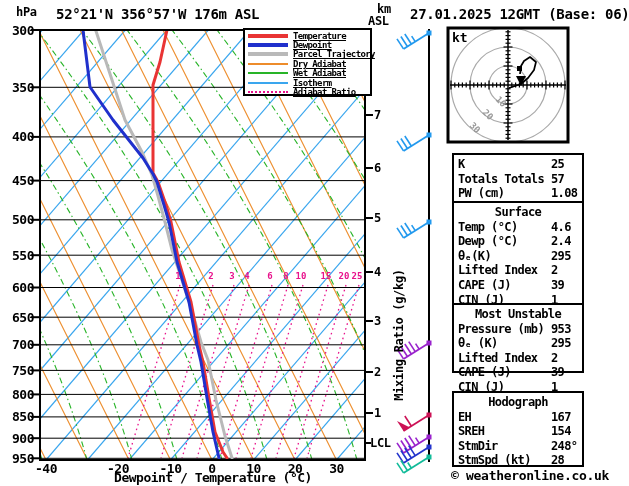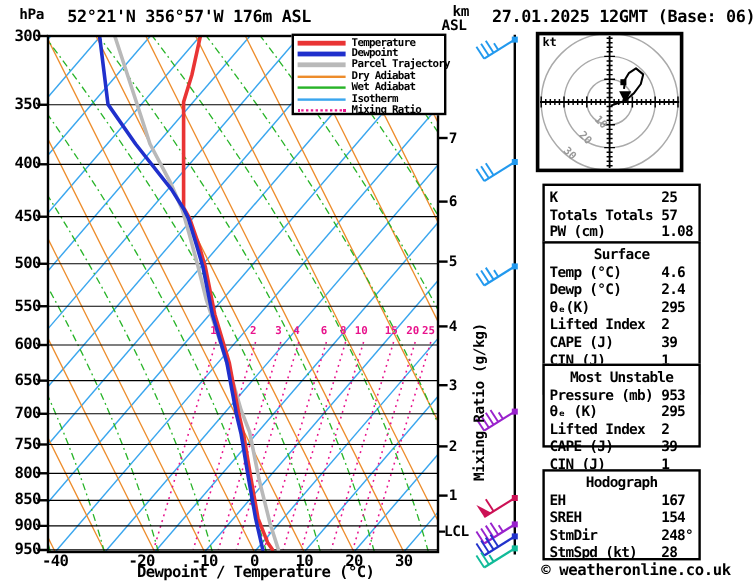--- a/index.html
+++ b/index.html
@@ -3,31 +3,31 @@
 <meta charset="utf-8">
 <style>
   html,body{margin:0;padding:0;background:#ffffff;}
   #stage{position:relative;width:629px;height:486px;background:#ffffff;overflow:hidden;
          font-family:"DejaVu Sans Mono", monospace;color:#000;}
   #stage svg{position:absolute;left:0;top:0;}
   .abslabel{position:absolute;white-space:nowrap;font-weight:bold;}
   .t14{font-size:14px;letter-spacing:-0.3px;}
   .t13{font-size:13px;letter-spacing:-0.3px;}
   .t12{font-size:12px;letter-spacing:-0.3px;}
-  .t10{font-size:10px;}
+  .t10{font-size:13px;}
   .plabel{position:absolute;width:30px;text-align:right;font-size:13px;font-weight:bold;letter-spacing:-0.5px;}
   .tlabel{position:absolute;transform:translateX(-50%);font-size:13px;font-weight:bold;letter-spacing:-0.5px;}
   .kmlabel{position:absolute;font-size:12px;font-weight:bold;}
   .mixlabel{position:absolute;transform:translateX(-50%);font-size:9px;font-weight:bold;color:#e8138c;}
   .rot90{transform:translate(-50%,-50%) rotate(-90deg);}
   #legend{position:absolute;left:243px;top:28px;width:129px;height:68px;border:2px solid #000;
           background:#fff;box-sizing:border-box;padding:1px 0 0 3px;}
   .legrow{display:flex;align-items:center;height:9.4px;}
   .legsample{width:40px;margin-right:5px;flex:0 0 40px;}
-  .legtext{font-size:9px;font-weight:bold;letter-spacing:-0.6px;white-space:nowrap;}
+  .legtext{font-size:9px;font-weight:bold;letter-spacing:-0.6px;white-space:nowrap;text-decoration:underline;}
   .tblsec{position:absolute;left:452px;width:132px;border:2px solid #000;background:#fff;
           box-sizing:border-box;padding-top:2px;font-size:12px;font-weight:bold;letter-spacing:-0.6px;}
   .tblhead{text-align:center;line-height:14.6px;}
   .tblrow{position:relative;line-height:14.6px;padding-left:4px;}
   .tblval{position:absolute;left:97px;top:0;}
 </style>
 </head>
 <body>
 
 <div id="stage">
@@ -319,21 +319,21 @@
       <div class="legrow">
         <span class="legsample" style="border-top: 2px solid rgb(40, 180, 40);"></span>
         <span class="legtext">Wet Adiabat</span>
       </div>
       <div class="legrow">
         <span class="legsample" style="border-top: 2px solid rgb(58, 166, 238);"></span>
         <span class="legtext">Isotherm</span>
       </div>
       <div class="legrow">
         <span class="legsample" style="border-top: 2px dotted rgb(232, 19, 140);"></span>
-        <span class="legtext">Mixing Ratio</span>
+        <span class="legtext">Adiabat Ratio</span>
       </div>
     </div>
   <div id="labels-layer">
       <div class="plabel" style="left: 4px; top: 22.5px;">300</div>
       <div class="plabel" style="left: 4px; top: 79.8px;">350</div>
       <div class="plabel" style="left: 4px; top: 129.4px;">400</div>
       <div class="plabel" style="left: 4px; top: 173.1px;">450</div>
       <div class="plabel" style="left: 4px; top: 212.3px;">500</div>
       <div class="plabel" style="left: 4px; top: 247.7px;">550</div>
       <div class="plabel" style="left: 4px; top: 280px;">600</div>

